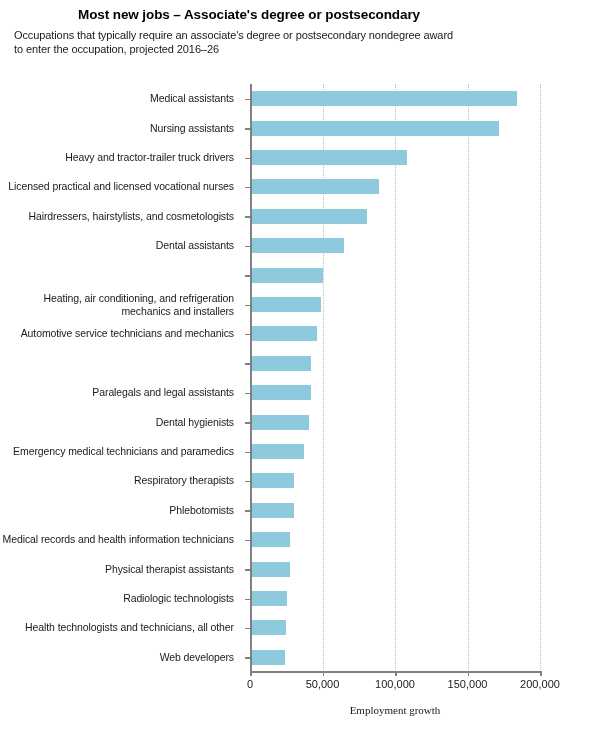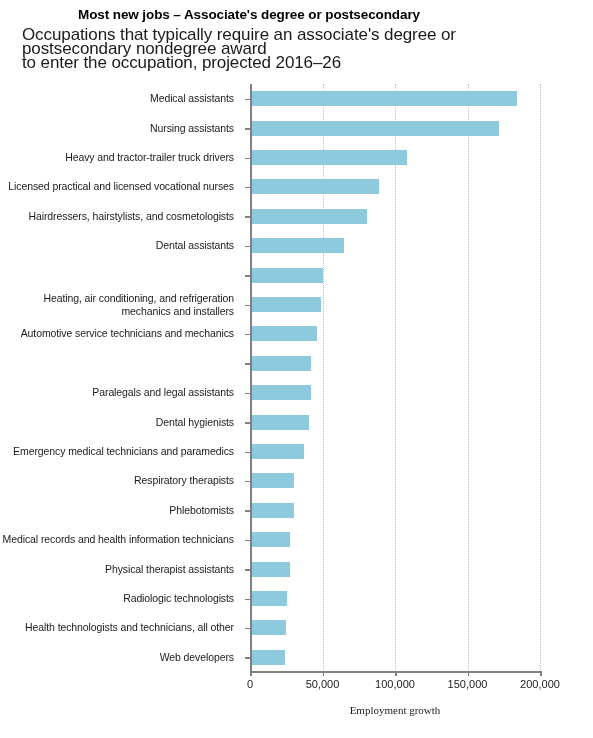--- a/index.html
+++ b/index.html
@@ -37,25 +37,25 @@
     color: #000000;
     text-align: center;
     margin: 0;
     letter-spacing: -0.1px;
   }
   .chart-title .line2 {
     display: block;
     text-align: left;
   }
   .chart-subtitle {
-    font-size: 17px;
+    font-size: 11px;
     font-weight: normal;
     line-height: 14px;
     color: #1a1a1a;
-    margin: 5px 0 0 8px;
+    margin: 5px 0 0 0;
     text-align: left;
     letter-spacing: -0.1px;
   }
 
   
   .plot-area {
     position: absolute;
     left: 250px;
     top: 84px;
     width: 290px;

